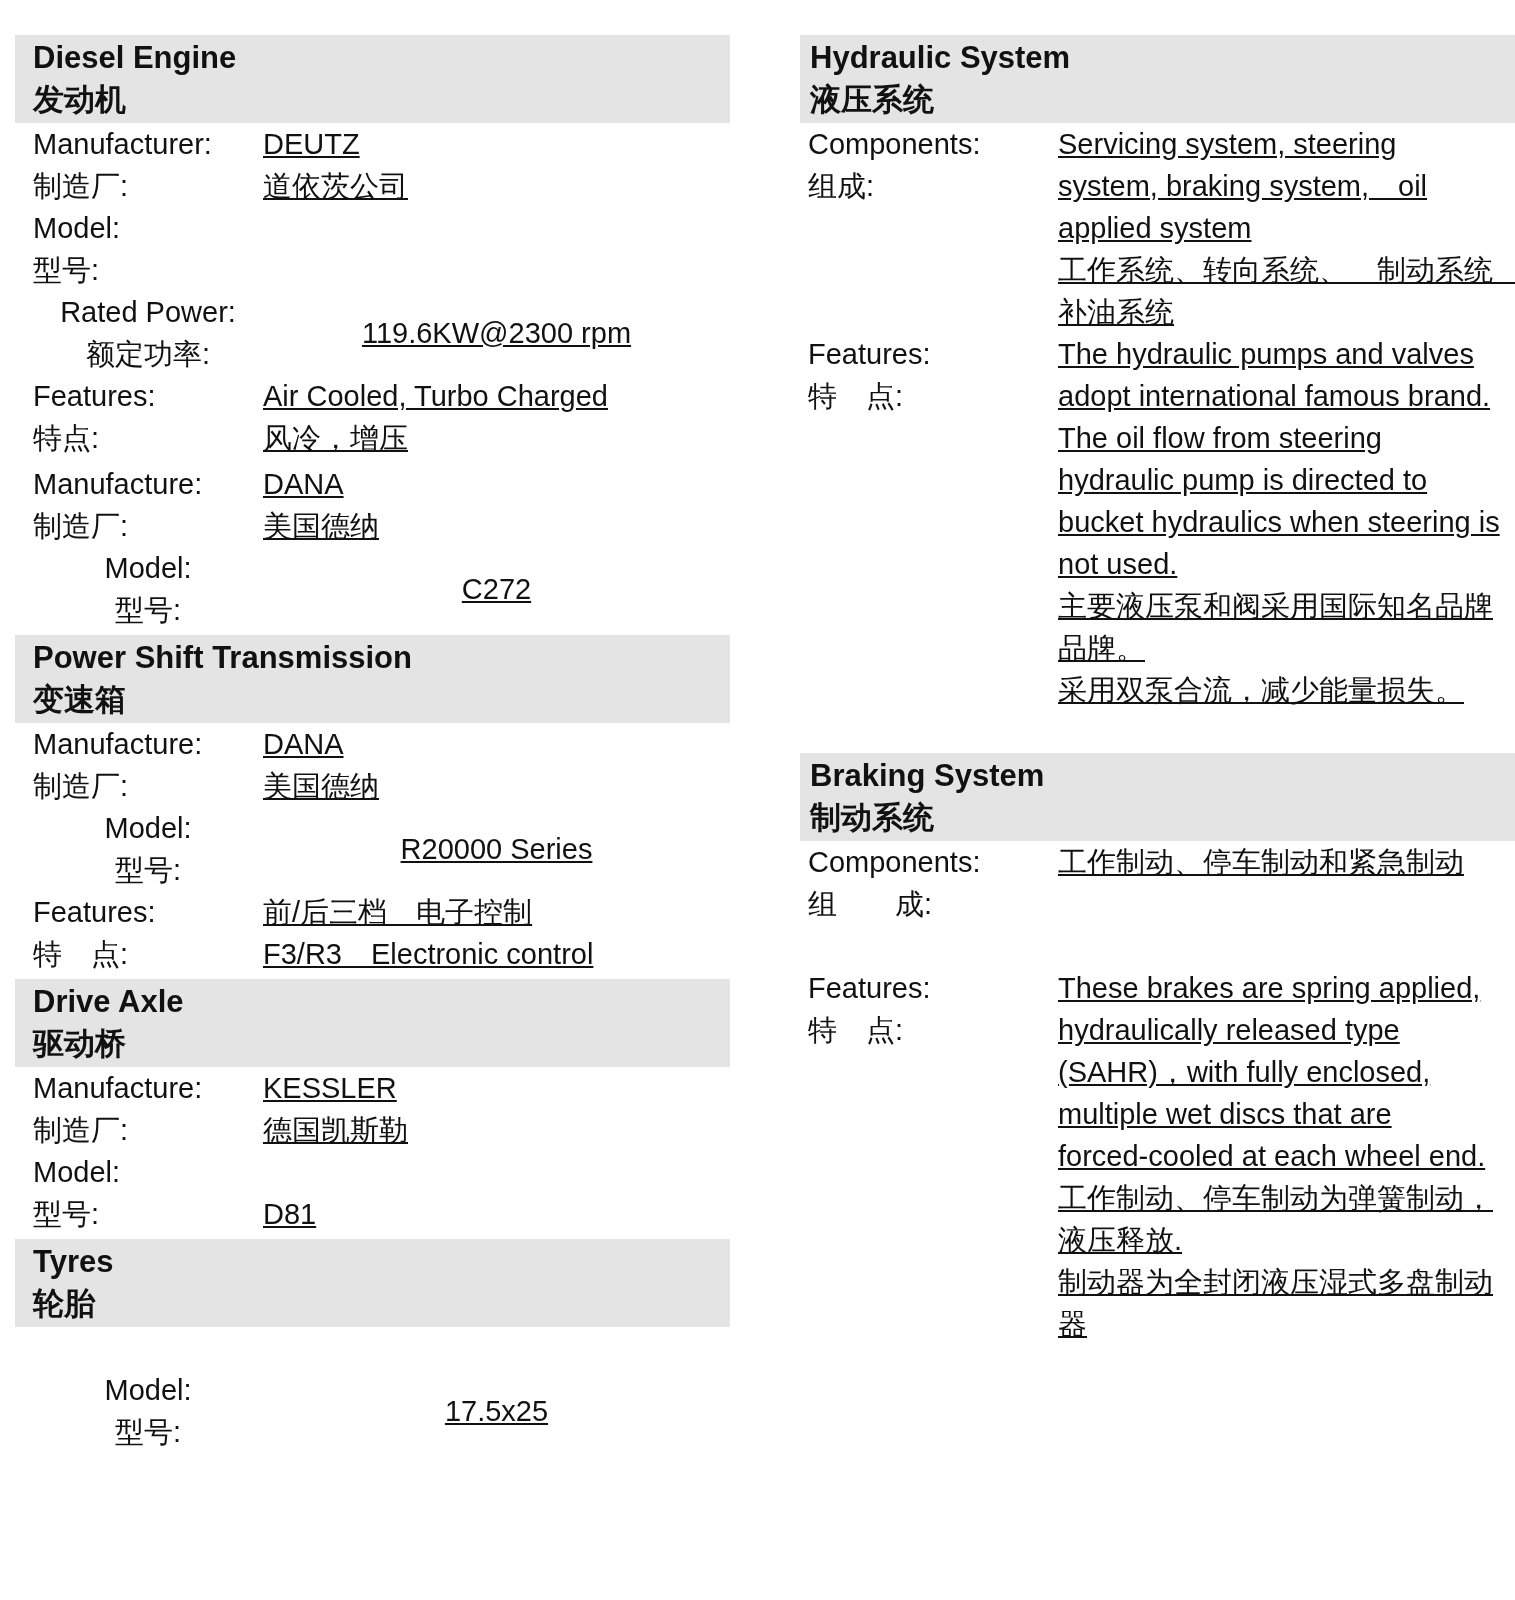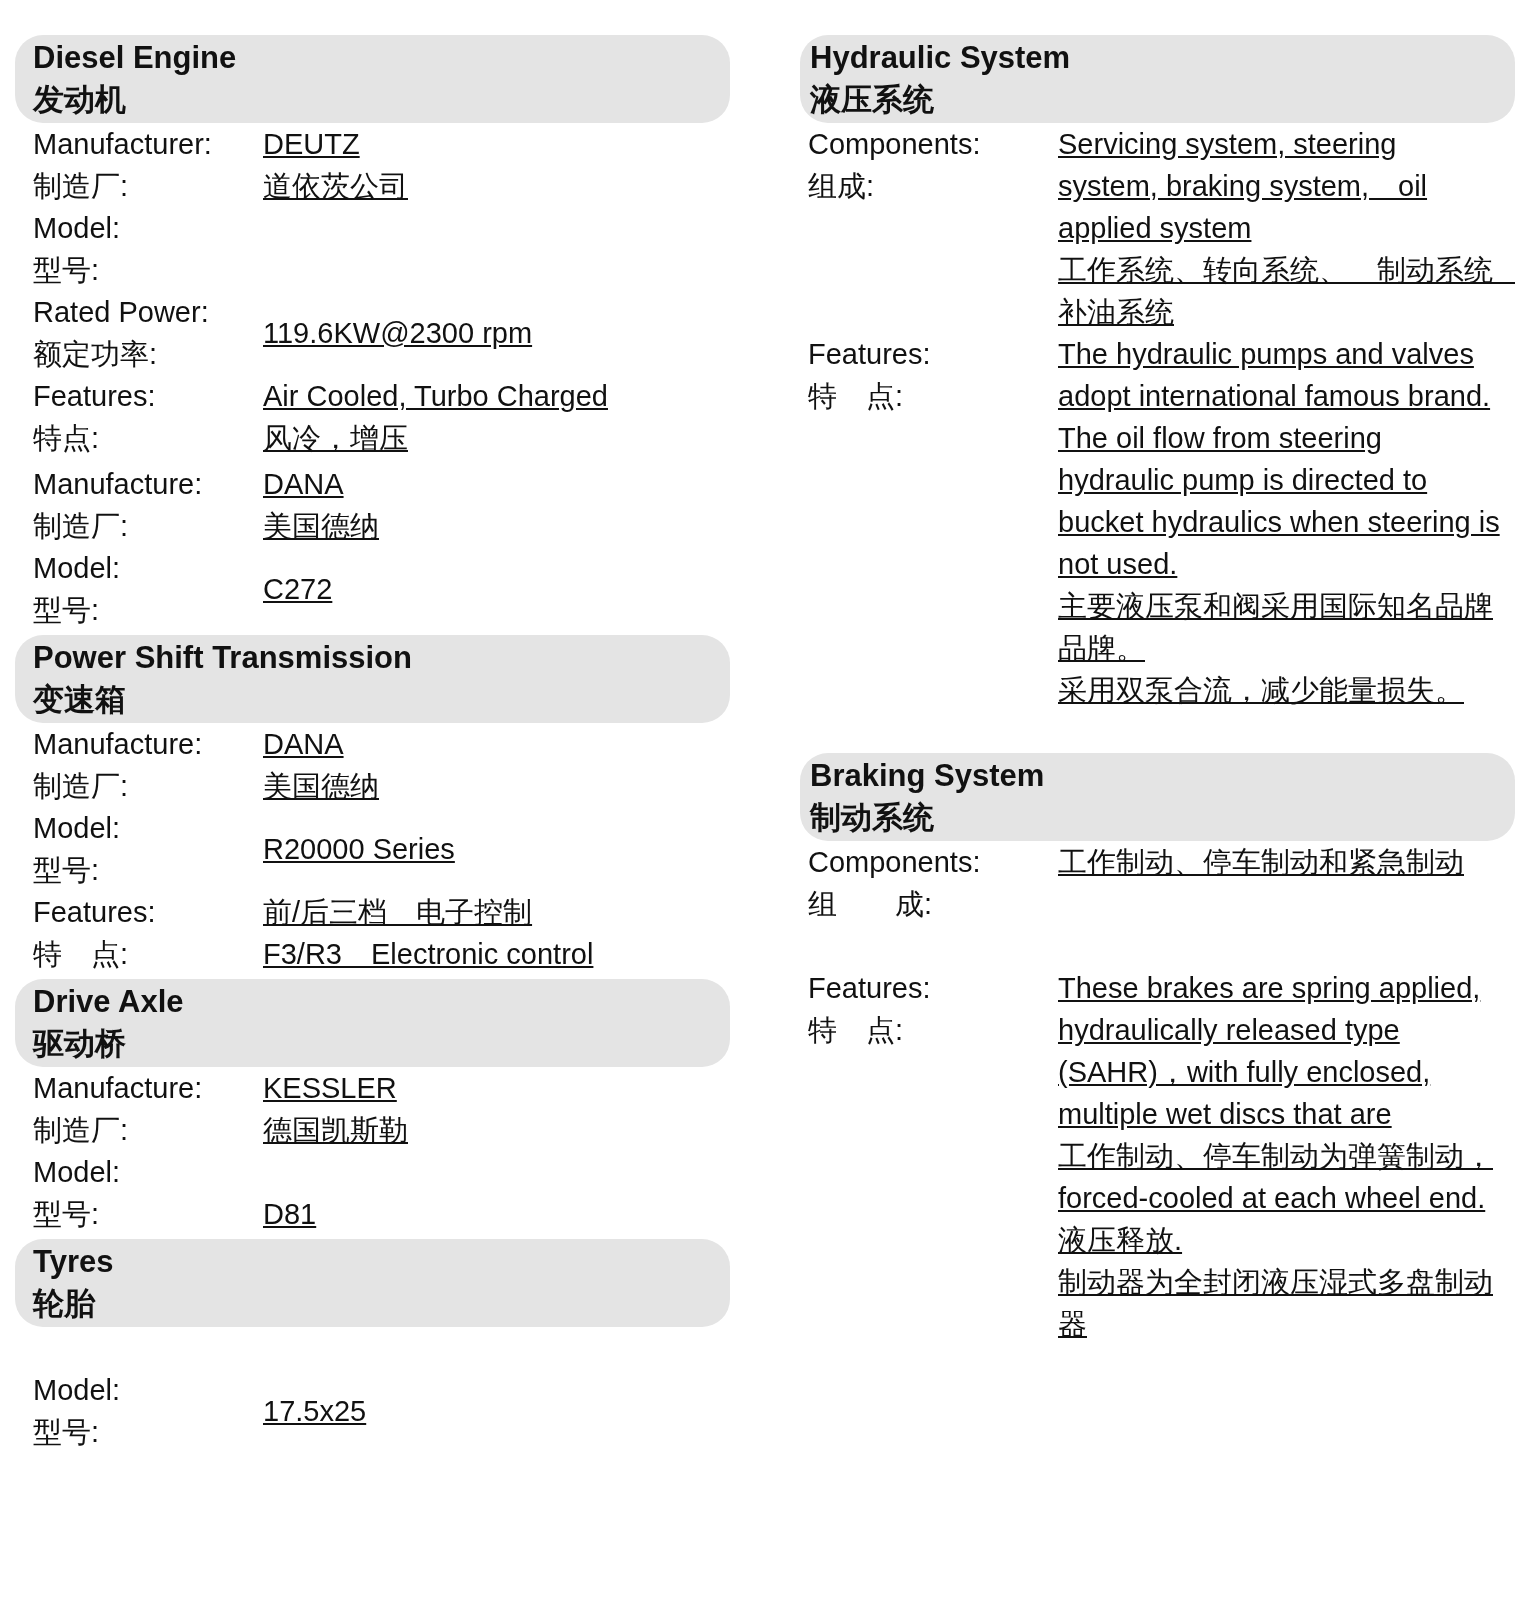--- a/index.html
+++ b/index.html
@@ -24,27 +24,26 @@
   .col{width:715px;flex:none;}
   .col-left{margin-right:70px;}
   .section + .section{margin-top:4px;}
   .section.gap-before{margin-top:42px;}
   .sec-header{
     background:var(--header-bg);
     font-weight:700;
     font-size:31px;
     line-height:42px;
     padding:2px 10px 2px 18px;
-    border-radius:28px;
   }
   .col-right .sec-header{padding-left:10px;}
   .sec-body{padding-left:18px;}
   .col-right .sec-body{padding-left:8px;}
   .row{display:flex;}
-  .row.center{align-items:center;}
+  .row.center{align-items:center;text-align:center;}
   .row.gap-before{margin-top:42px;}
   .labels{width:230px;flex:none;}
   .col-right .labels{width:250px;}
   .values{flex:1;min-width:0;text-decoration:underline;}
   .line{
     font-size:29px;
     line-height:42px;
     min-height:42px;
     white-space:pre;
   }
@@ -261,22 +260,22 @@
           <div class="row lines gap-before">
             <div class="labels">
               <div class="line">Features:</div>
               <div class="line">特　点:</div>
             </div>
             <div class="values">
               <div class="line">These brakes are spring applied,</div>
               <div class="line">hydraulically released type</div>
               <div class="line">(SAHR)，with fully enclosed,</div>
               <div class="line">multiple wet discs that are</div>
+              <div class="line">forced-cooled at each wheel end.</div>
               <div class="line">工作制动、停车制动为弹簧制动，</div>
-              <div class="line">forced-cooled at each wheel end.</div>
               <div class="line">液压释放.</div>
               <div class="line">制动器为全封闭液压湿式多盘制动</div>
               <div class="line">器</div>
             </div>
           </div>
         </div>
       </section>
     </div>
 </div>
 

